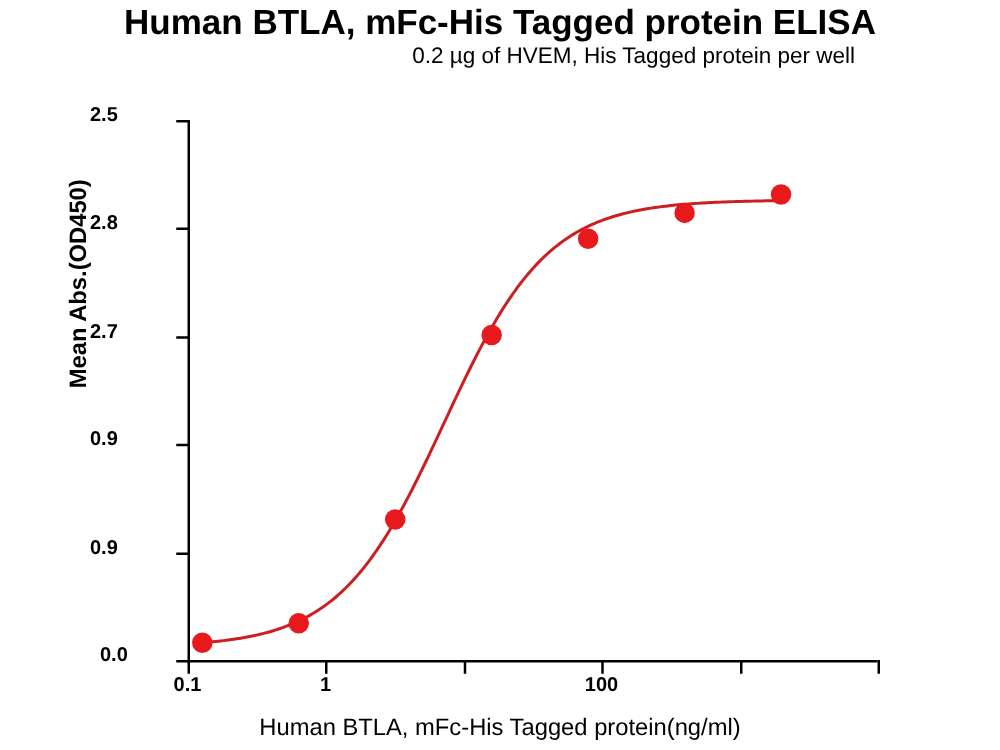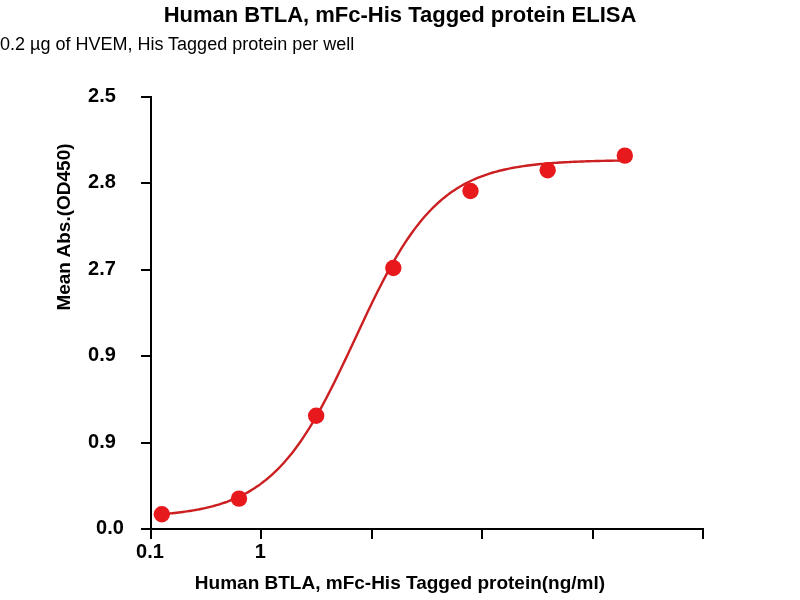--- a/index.html
+++ b/index.html
@@ -7,49 +7,49 @@
     width:800px;height:600px;
     background:#ffffff;
     font-family:"Liberation Sans", sans-serif;
     color:#000000;
     overflow:hidden;
     position:relative;
   }
   #chart-root{position:absolute;left:0;top:0;width:800px;height:600px;}
   .title{
     position:absolute;left:0;top:2px;width:800px;text-align:center;
-    font-size:22px;font-weight:bold;letter-spacing:0px;
+    font-size:28px;font-weight:bold;letter-spacing:0px;
   }
   .subtitle{
-    position:absolute;left:0;top:34px;width:684px;text-align:left;
+    position:absolute;left:0;top:34px;width:684px;text-align:right;
     font-size:18px;font-weight:normal;
   }
   .axis-left{
     position:absolute;left:150px;top:96px;width:2px;height:434px;background:#000;
   }
   .axis-bottom{
     position:absolute;left:150px;top:528px;width:552px;height:2px;background:#000;
   }
   .ytick{
     position:absolute;left:141px;width:11px;height:2px;background:#000;
   }
   .ytick-label{
-    position:absolute;right:0;text-align:center;font-size:20px;font-weight:bold;
+    position:absolute;right:0;text-align:left;font-size:16px;font-weight:bold;
     width:60px;
   }
   .xtick{
     position:absolute;top:528px;width:2px;height:11px;background:#000;
   }
   .xtick-label{
-    position:absolute;top:540px;font-size:20px;font-weight:bold;text-align:center;
+    position:absolute;top:540px;font-size:16px;font-weight:bold;text-align:center;
     width:120px;
   }
   .xlabel{
     position:absolute;left:0;top:572px;width:800px;text-align:center;
-    font-size:19px;font-weight:bold;
+    font-size:19px;font-weight:normal;
   }
   .ylabel{
     position:absolute;
     left:-96px; top:216px;
     width:320px;text-align:center;
     font-size:19px;font-weight:bold;
     transform:rotate(-90deg);
     transform-origin:center center;
   }
   svg.curve{position:absolute;left:0;top:0;width:800px;height:600px;overflow:visible;}
@@ -82,20 +82,21 @@
 
   <div class="xtick" style="left:150px"></div>
   <div class="xtick" style="left:260.4px"></div>
   <div class="xtick" style="left:370.8px"></div>
   <div class="xtick" style="left:481.2px"></div>
   <div class="xtick" style="left:591.6px"></div>
   <div class="xtick" style="left:702px"></div>
 
   <div class="xtick-label" style="left:90px">0.1</div>
   <div class="xtick-label" style="left:200.4px">1</div>
+  <div class="xtick-label" style="left:421.2px">100</div>
 
   <div class="xlabel">Human BTLA, mFc-His Tagged protein(ng/ml)</div>
   <div class="ylabel">Mean Abs.(OD450)</div>
 
   <svg class="curve">
     <path id="fit-path" fill="none" stroke="#cc1f22" stroke-width="2.4" d="M161.84,514.19 L163.94,514.01 L166.05,513.83 L168.15,513.63 L170.25,513.43 L172.36,513.22 L174.46,512.99 L176.57,512.75 L178.67,512.50 L180.78,512.24 L182.88,511.97 L184.99,511.68 L187.09,511.38 L189.19,511.06 L191.30,510.72 L193.40,510.37 L195.51,510.01 L197.61,509.62 L199.72,509.22 L201.82,508.79 L203.93,508.34 L206.03,507.88 L208.14,507.39 L210.24,506.87 L212.34,506.33 L214.45,505.77 L216.55,505.17 L218.66,504.55 L220.76,503.90 L222.87,503.22 L224.97,502.50 L227.08,501.76 L229.18,500.97 L231.29,500.15 L233.39,499.29 L235.49,498.39 L237.60,497.45 L239.70,496.47 L241.81,495.44 L243.91,494.37 L246.02,493.25 L248.12,492.08 L250.23,490.85 L252.33,489.57 L254.44,488.24 L256.54,486.85 L258.64,485.40 L260.75,483.89 L262.85,482.31 L264.96,480.67 L267.06,478.97 L269.17,477.19 L271.27,475.35 L273.38,473.43 L275.48,471.43 L277.59,469.37 L279.69,467.22 L281.79,464.99 L283.90,462.69 L286.00,460.30 L288.11,457.83 L290.21,455.27 L292.32,452.63 L294.42,449.90 L296.53,447.08 L298.63,444.18 L300.74,441.19 L302.84,438.11 L304.94,434.95 L307.05,431.70 L309.15,428.36 L311.26,424.93 L313.36,421.42 L315.47,417.83 L317.57,414.16 L319.68,410.41 L321.78,406.58 L323.89,402.68 L325.99,398.71 L328.09,394.67 L330.20,390.56 L332.30,386.40 L334.41,382.17 L336.51,377.90 L338.62,373.58 L340.72,369.22 L342.83,364.82 L344.93,360.38 L347.04,355.92 L349.14,351.44 L351.24,346.94 L353.35,342.43 L355.45,337.92 L357.56,333.41 L359.66,328.90 L361.77,324.41 L363.87,319.93 L365.98,315.48 L368.08,311.06 L370.18,306.67 L372.29,302.32 L374.39,298.02 L376.50,293.77 L378.60,289.57 L380.71,285.42 L382.81,281.34 L384.92,277.33 L387.02,273.38 L389.13,269.51 L391.23,265.71 L393.33,261.99 L395.44,258.35 L397.54,254.79 L399.65,251.31 L401.75,247.92 L403.86,244.61 L405.96,241.40 L408.07,238.26 L410.17,235.22 L412.28,232.26 L414.38,229.39 L416.48,226.61 L418.59,223.92 L420.69,221.31 L422.80,218.78 L424.90,216.34 L427.01,213.99 L429.11,211.71 L431.22,209.52 L433.32,207.40 L435.43,205.36 L437.53,203.40 L439.63,201.50 L441.74,199.69 L443.84,197.94 L445.95,196.26 L448.05,194.64 L450.16,193.09 L452.26,191.60 L454.37,190.18 L456.47,188.81 L458.58,187.50 L460.68,186.24 L462.78,185.04 L464.89,183.88 L466.99,182.78 L469.10,181.72 L471.20,180.71 L473.31,179.75 L475.41,178.82 L477.52,177.94 L479.62,177.10 L481.73,176.29 L483.83,175.52 L485.93,174.79 L488.04,174.08 L490.14,173.41 L492.25,172.77 L494.35,172.16 L496.46,171.58 L498.56,171.03 L500.67,170.50 L502.77,169.99 L504.88,169.51 L506.98,169.05 L509.08,168.61 L511.19,168.19 L513.29,167.80 L515.40,167.42 L517.50,167.06 L519.61,166.71 L521.71,166.39 L523.82,166.07 L525.92,165.78 L528.03,165.49 L530.13,165.22 L532.23,164.97 L534.34,164.72 L536.44,164.49 L538.55,164.27 L540.65,164.06 L542.76,163.86 L544.86,163.67 L546.97,163.48 L549.07,163.31 L551.17,163.15 L553.28,162.99 L555.38,162.84 L557.49,162.70 L559.59,162.56 L561.70,162.44 L563.80,162.31 L565.91,162.20 L568.01,162.09 L570.12,161.98 L572.22,161.88 L574.32,161.79 L576.43,161.70 L578.53,161.61 L580.64,161.53 L582.74,161.45 L584.85,161.37 L586.95,161.30 L589.06,161.24 L591.16,161.17 L593.27,161.11 L595.37,161.05 L597.47,161.00 L599.58,160.95 L601.68,160.90 L603.79,160.85 L605.89,160.81 L608.00,160.76 L610.10,160.72 L612.21,160.68 L614.31,160.65 L616.42,160.61 L618.52,160.58 L620.62,160.55 L622.73,160.52 L624.83,160.49"></path>
     <g id="points">
         <circle cx="161.84" cy="514.18" r="8.2" class="dot" fill="#e8191c"></circle>
         <circle cx="239.00" cy="498.62" r="8.2" class="dot" fill="#e8191c"></circle>
         <circle cx="316.17" cy="415.68" r="8.2" class="dot" fill="#e8191c"></circle>

